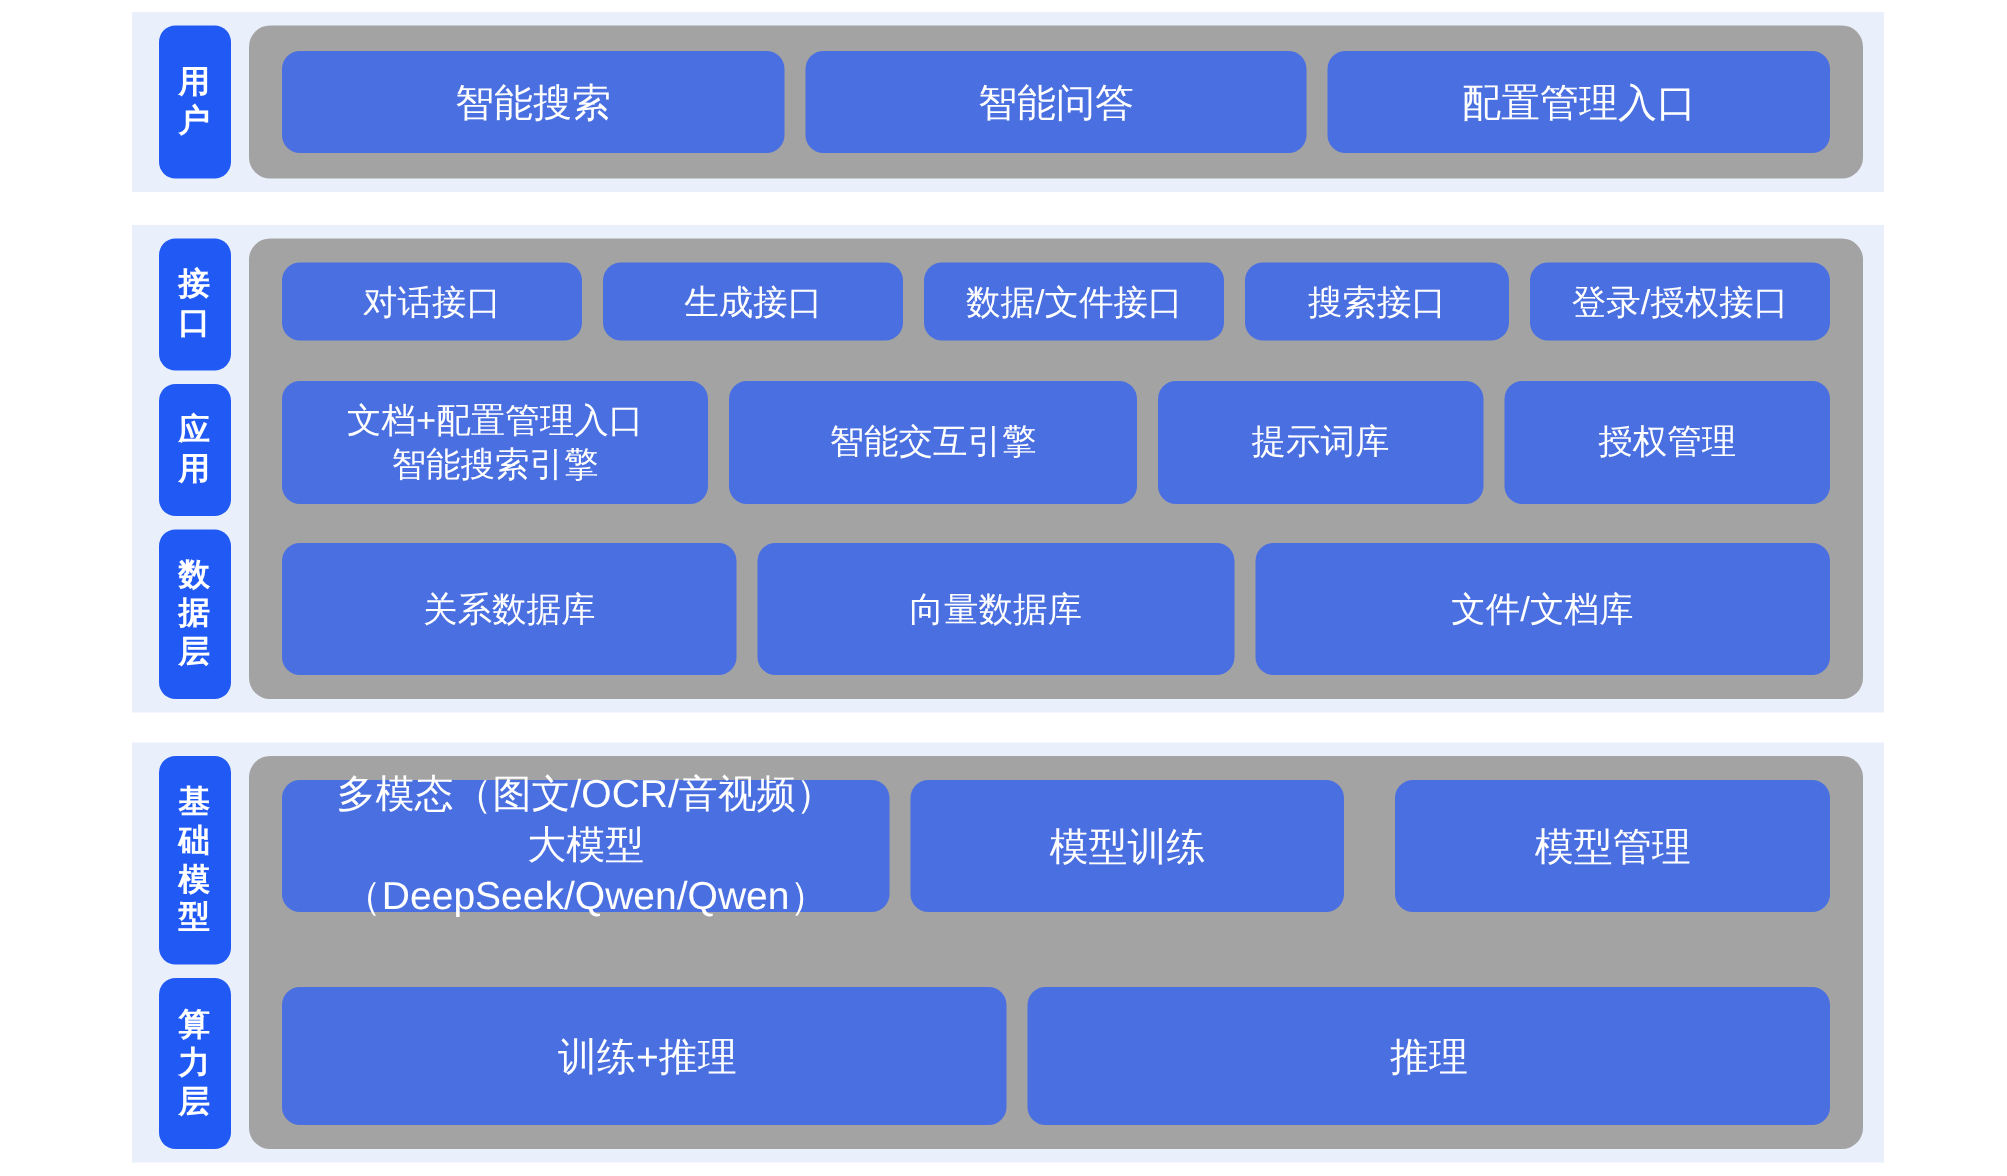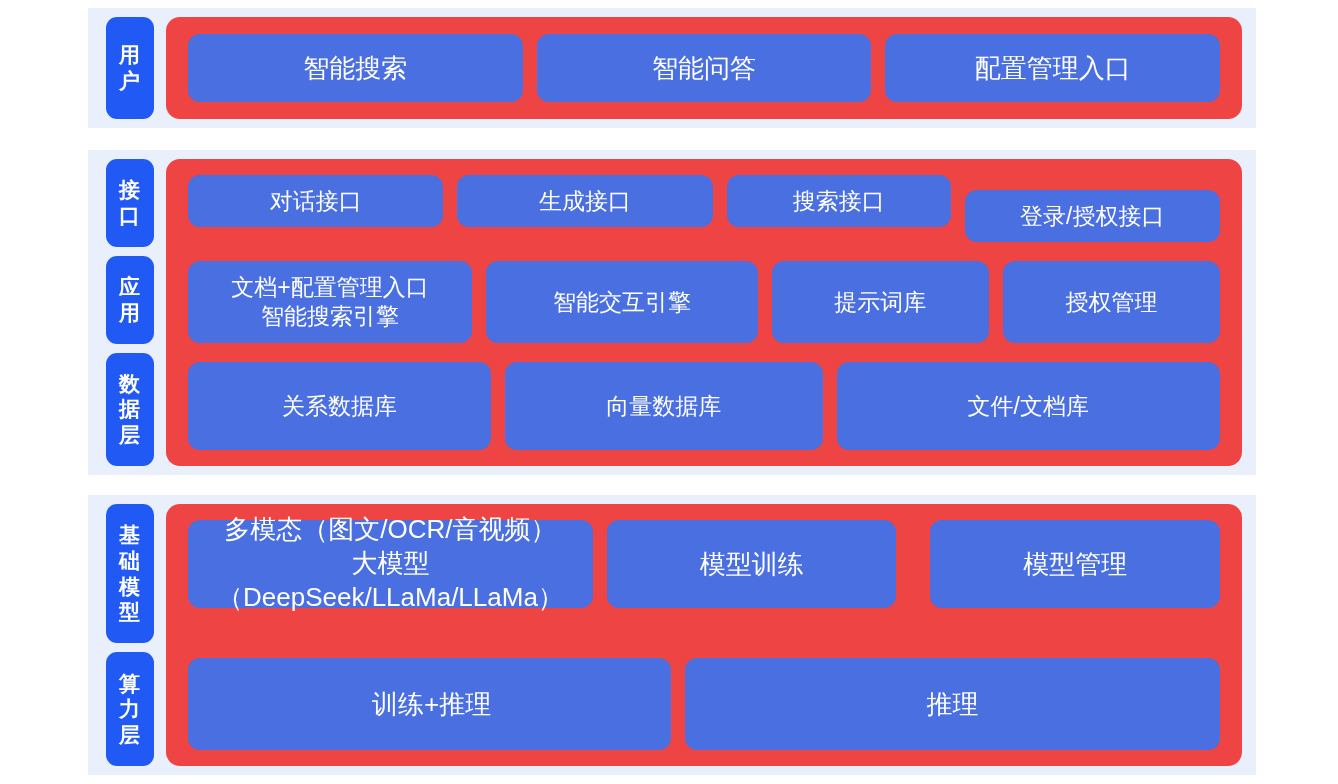--- a/index.html
+++ b/index.html
@@ -61,21 +61,21 @@
     box-sizing: border-box;
     flex: 1 1 auto;
     writing-mode: horizontal-tb;
     word-break: break-all;
     padding: 2px 0;
   }
   .tab span { display: block; }
 
   
   .panel {
-    background: #ef4444;
+    background: #a3a3a3;
     border-radius: 14px;
     margin: 9px 14px 9px 12px;
     flex: 1 1 auto;
     display: flex;
     flex-direction: column;
     justify-content: center;
     box-sizing: border-box;
     padding: 12px 20px;
     gap: 10px;
   }
@@ -169,22 +169,23 @@
             <span>据</span>
             <span>层</span>
           </span>
       </div>
     </div>
     <div class="panel">
 
       <div class="row row-interface">
         <div class="box" style="flex: 1.06 1 0px;">对话接口</div>
         <div class="box" style="flex: 1.06 1 0px;">生成接口</div>
+        <div class="box" style="flex: 1.06 1 0px;">数据/文件接口</div>
         <div class="box" style="flex: 0.92 1 0px;">搜索接口</div>
-        <div class="box" style="flex: 1.06 1 0px; margin-top: 15px;">登录/授权接口</div>
+        <div class="box" style="flex: 1.06 1 0px;">登录/授权接口</div>
       </div>
 
       <div class="row row-app">
         <div class="box" style="flex: 1.28 1 0px;">文档+配置管理入口
 智能搜索引擎</div>
         <div class="box" style="flex: 1.22 1 0px;">智能交互引擎</div>
         <div class="box" style="flex: 0.96 1 0px;">提示词库</div>
         <div class="box" style="flex: 0.96 1 0px;">授权管理</div>
       </div>
 
@@ -212,21 +213,21 @@
             <span>算</span>
             <span>力</span>
             <span>层</span>
           </span>
       </div>
     </div>
     <div class="panel">
 
       <div class="row row-models">
         <div class="box multimodal" style="flex: 1.45 1 0px;">多模态（图文/OCR/音视频）
-大模型（DeepSeek/LLaMa/LLaMa）</div>
+大模型（DeepSeek/Qwen/Qwen）</div>
         <div class="box" style="flex: 1.02 1 0px;">模型训练</div>
         <div class="box" style="flex: 1.02 1 0px; margin-left: 20px;">模型管理</div>
       </div>
 
       <div class="row row-compute">
         <div class="box" style="flex: 1 1 0px; padding-left: 12px;">训练+推理</div>
         <div class="box" style="flex: 1.12 1 0px;">推理</div>
       </div>
 
     </div>

